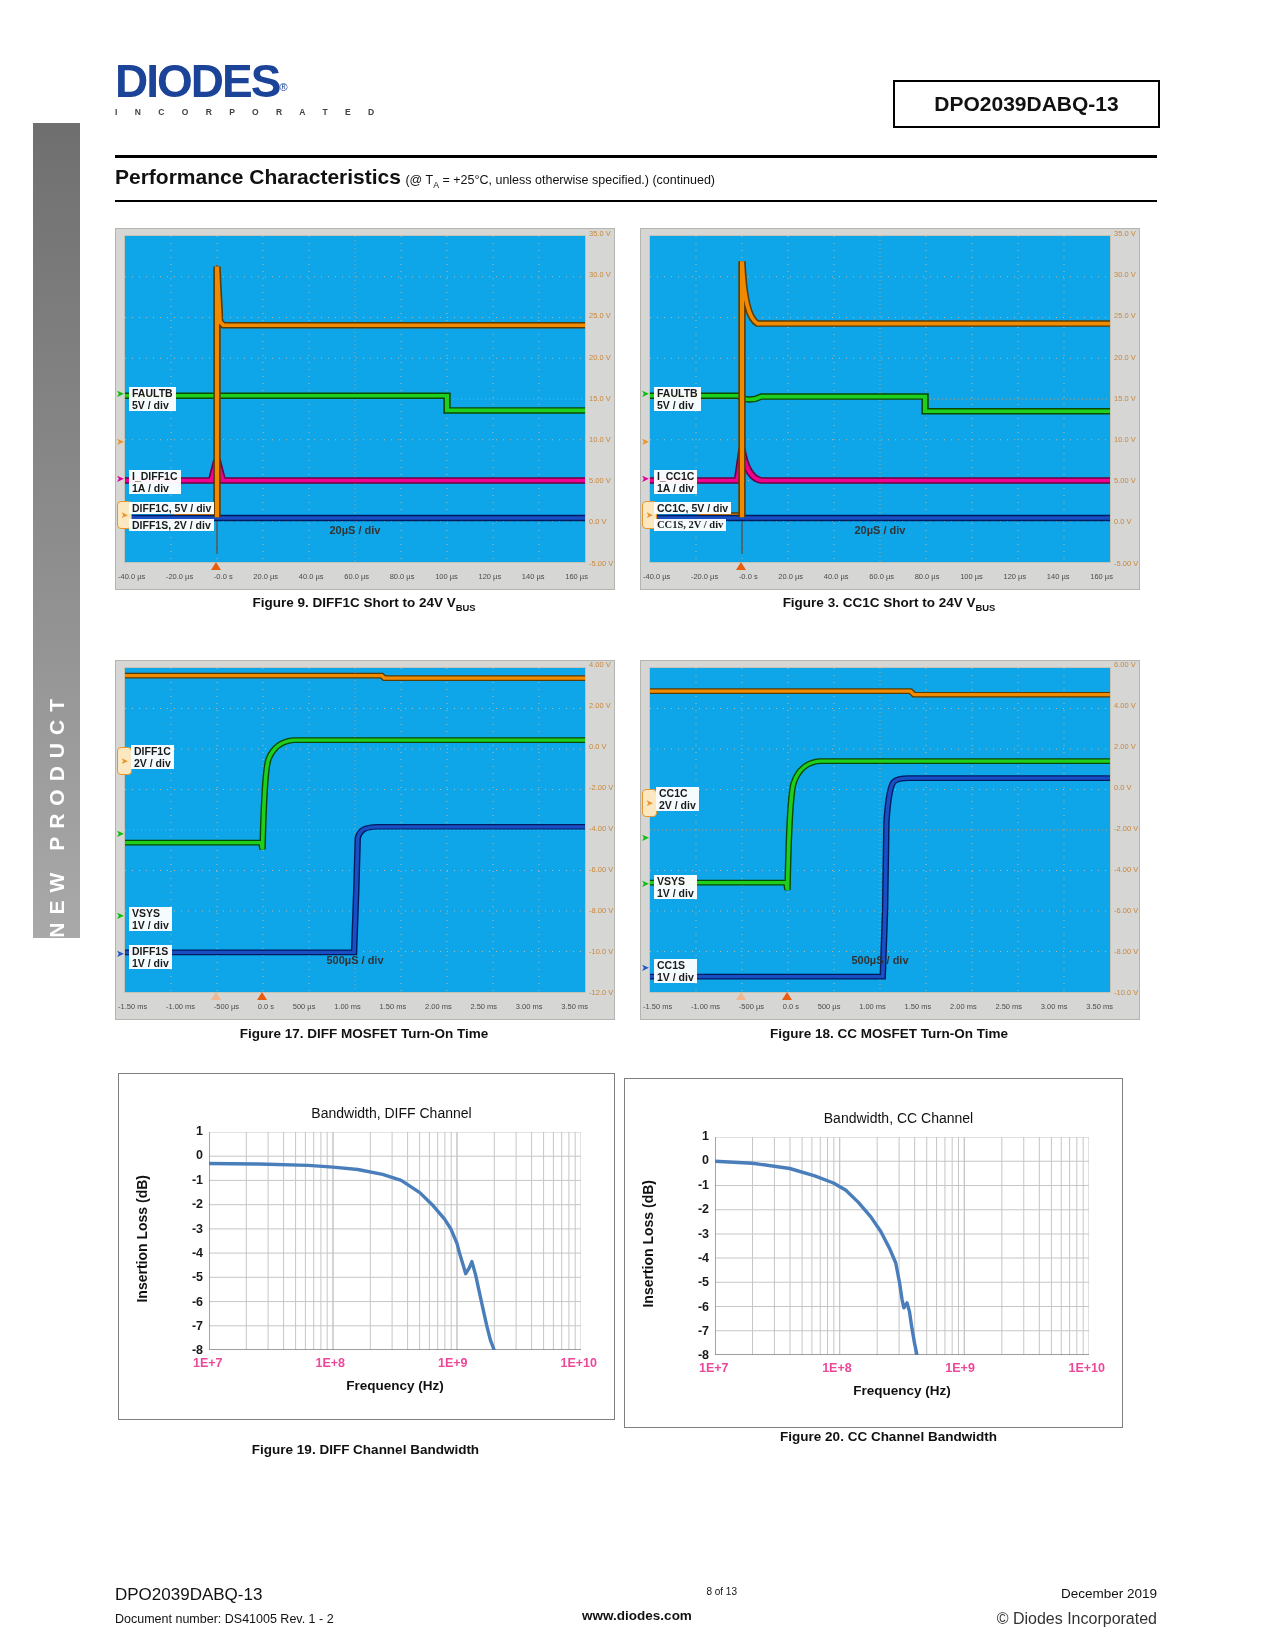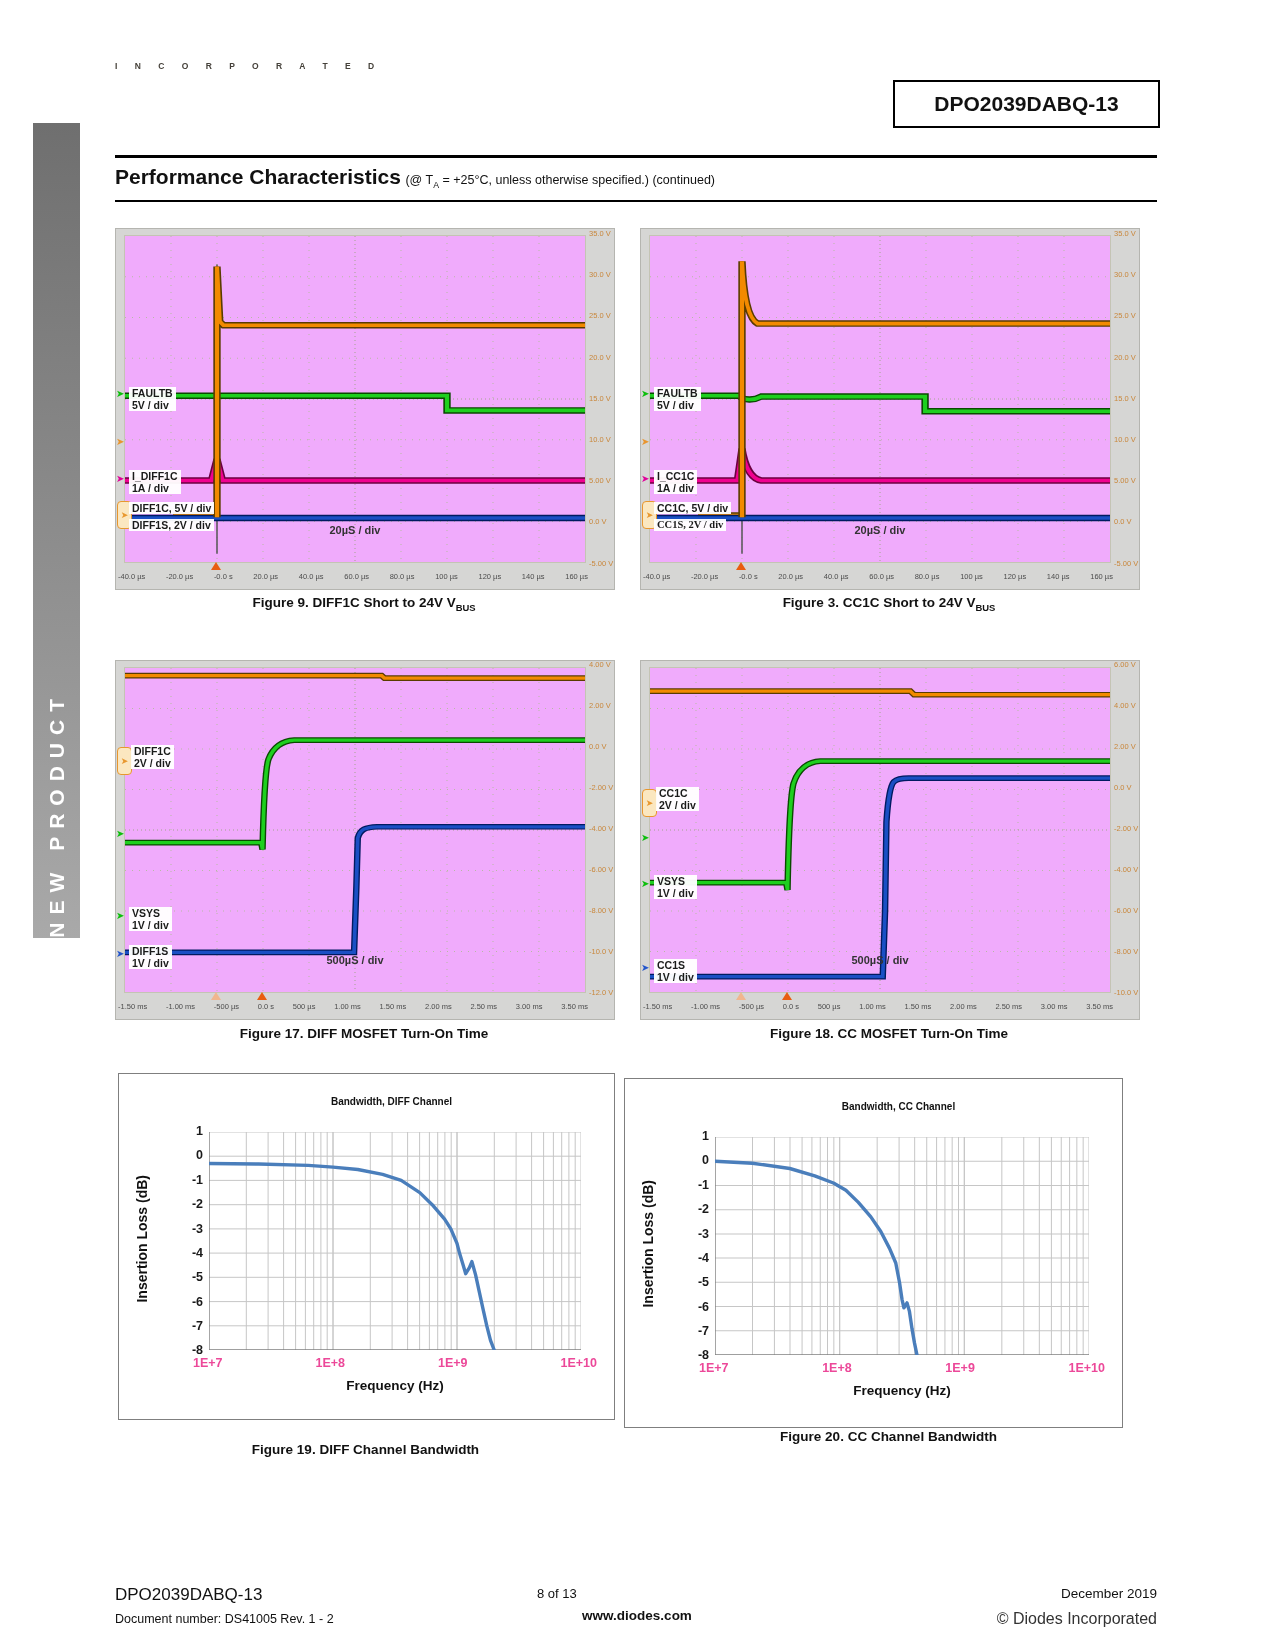--- a/index.html
+++ b/index.html
@@ -20,71 +20,72 @@
 
   
   .newprod{background:linear-gradient(to bottom,#6f6f6f,#a9a9a9);
            display:flex;align-items:flex-end;justify-content:center;}
   .newprod span{writing-mode:vertical-rl;transform:rotate(180deg);
                 color:#fff;font-weight:bold;font-size:21px;letter-spacing:8px;
                 padding-bottom:18px;white-space:nowrap;}
 
   
   .scope{background:#d6d6d4;border:1px solid #b5b5b0;}
-  .scope .plot{position:absolute;left:8px;top:6px;right:28px;background:#f0abfc;
+  .scope .plot{position:absolute;left:8px;top:6px;right:28px;background:#0ea5e9;
                border:1px solid #c4c4b4;}
   .scope svg{position:absolute;left:0;top:0;width:100%;height:100%;}
   .vticks{position:absolute;right:0;width:27px;display:flex;flex-direction:column;
           justify-content:space-between;align-items:flex-start;padding-left:2px;box-sizing:border-box;}
   .vticks span{font-size:7.5px;color:#c9873b;white-space:nowrap;line-height:1;}
   .xticks{position:absolute;left:2px;right:26px;display:flex;justify-content:space-between;}
   .xticks span{font-size:7.5px;color:#4c4c4c;white-space:nowrap;line-height:1;}
   .chlabel{position:absolute;background:rgba(255,255,255,.96);color:#1a1a1a;
            font-weight:bold;font-size:10.5px;line-height:1.15;padding:0 3px;white-space:nowrap;}
   .timebase{position:absolute;font-weight:bold;font-size:11px;color:#333;text-align:center;}
   .mk{position:absolute;font-size:10px;line-height:1;}
   .trig{position:absolute;width:0;height:0;border-left:5px solid transparent;
         border-right:5px solid transparent;border-bottom:8px solid #e85d10;}
   .trig.hollow{border-bottom-color:#f0b68e;}
   .chbox{position:absolute;width:13px;height:26px;border:1.5px solid #e8972e;border-radius:4px;
          background:#fbe7c0;display:flex;align-items:center;justify-content:center;
          color:#e8972e;font-size:9px;}
 
   
   .bwbox{border:1px solid #7f7f7f;background:#fff;}
-  .bwtitle{position:absolute;left:60px;right:10px;text-align:center;font-weight:bold;font-size:10px;}
+  .bwtitle{position:absolute;left:60px;right:10px;text-align:center;font-weight:normal;font-size:14px;margin-top:9px;}
   .bwplot{position:absolute;}
   .ylabels{position:absolute;display:flex;flex-direction:column;justify-content:space-between;
            align-items:flex-end;}
   .ylabels span{font-size:12.5px;font-weight:600;line-height:1;color:#1a1a1a;}
   .xlabels{position:absolute;display:flex;justify-content:space-between;}
   .xlabels span{font-size:12.5px;font-weight:600;color:#ec4899;}
   .yaxis-title{position:absolute;display:flex;align-items:center;justify-content:center;}
   .yaxis-title span{writing-mode:vertical-rl;transform:rotate(180deg);
                     font-weight:bold;font-size:14px;}
   .xaxis-title{position:absolute;text-align:center;font-weight:bold;font-size:13.5px;}
 
   .cap{position:absolute;text-align:center;font-weight:bold;font-size:13.5px;}
 
   
   .f-part{font-size:17px;}
   .f-doc{font-size:12.5px;}
-  .f-mid{font-size:13px;text-align:left;}
+  .f-mid{font-size:10px;text-align:right;}
   .f-site{font-weight:bold;font-size:13.5px;text-align:center;}
   .f-right{font-size:13.5px;text-align:right;}
   .f-copy{font-size:16px;text-align:right;color:#333;}
 </style>
 </head>
 <body>
 
 <div class="abs newprod" style="left:33px;top:123px;width:47px;height:815px;">
   <span>NEW PRODUCT</span>
 </div>
 
 <div class="abs" style="left:115px;top:58px;">
+  <div><span class="logo-text">DIODES</span><span class="logo-reg">®</span></div>
   <div class="logo-sub">I N C O R P O R A T E D</div>
 </div>
 
 <div class="abs part-box" style="left:893px;top:80px;width:263px;height:44px;">
   <span>DPO2039DABQ-13</span>
 </div>
 
 <div class="abs rule" style="left:115px;top:155px;width:1042px;height:3px;"></div>
 <div class="abs" style="left:115px;top:165px;width:1042px;">
   <span class="sec-title">Performance Characteristics</span>

